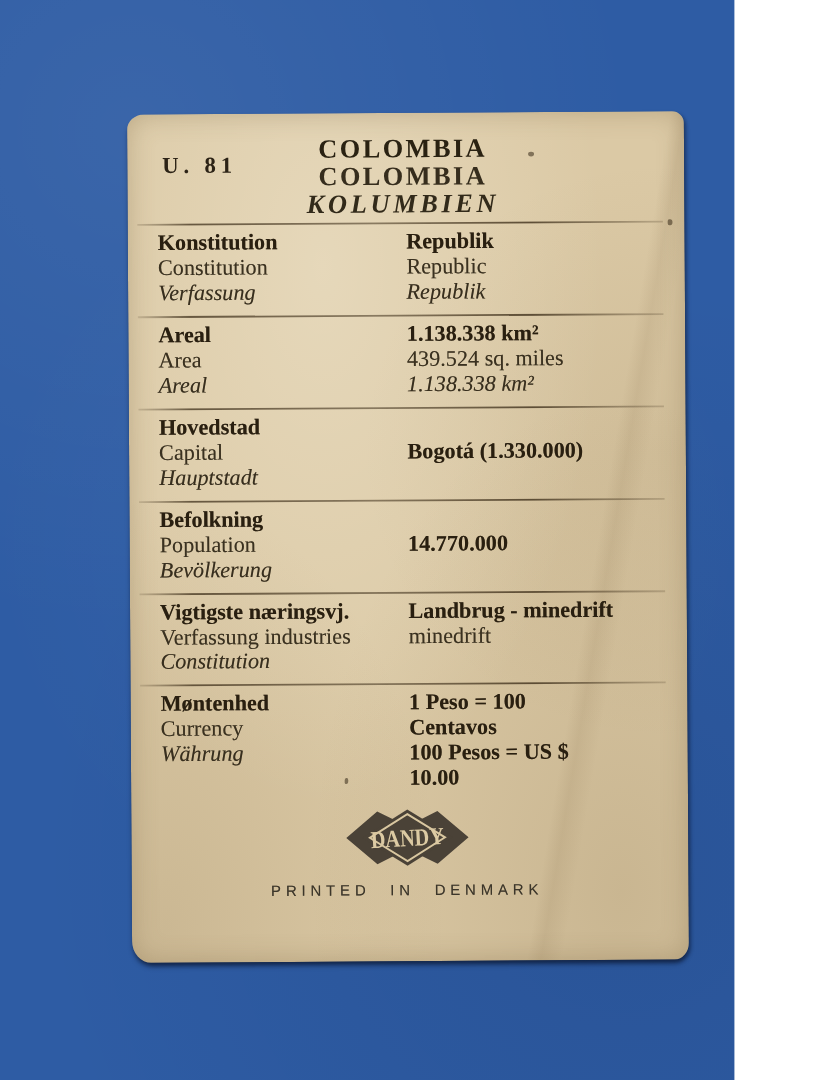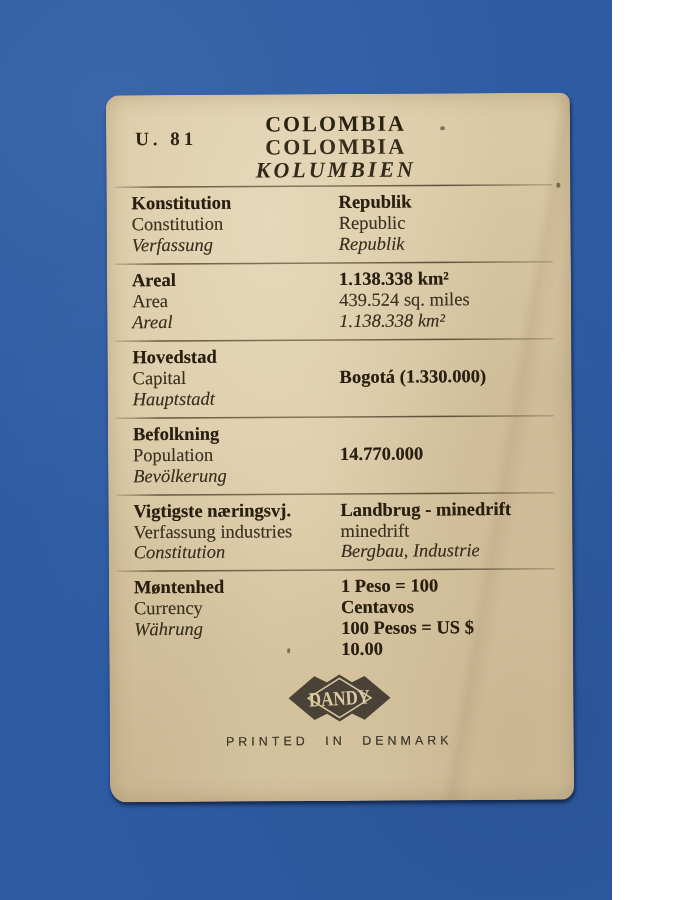--- a/index.html
+++ b/index.html
@@ -179,21 +179,20 @@
         </div>
         <div class="values">
           <div class="ln r">minedrift</div>
         </div>
       </div>
       <div class="subrow">
         <div class="labels">
           <div class="ln i">Constitution</div>
         </div>
         <div class="values">
-          <div class="ln i">Bergbau, Industrie</div>
         </div>
       </div>
     </div>
 
     <div class="divider"></div>
 
     <div class="row">
       <div class="labels">
         <div class="ln b">Møntenhed</div>
         <div class="ln r">Currency</div>

